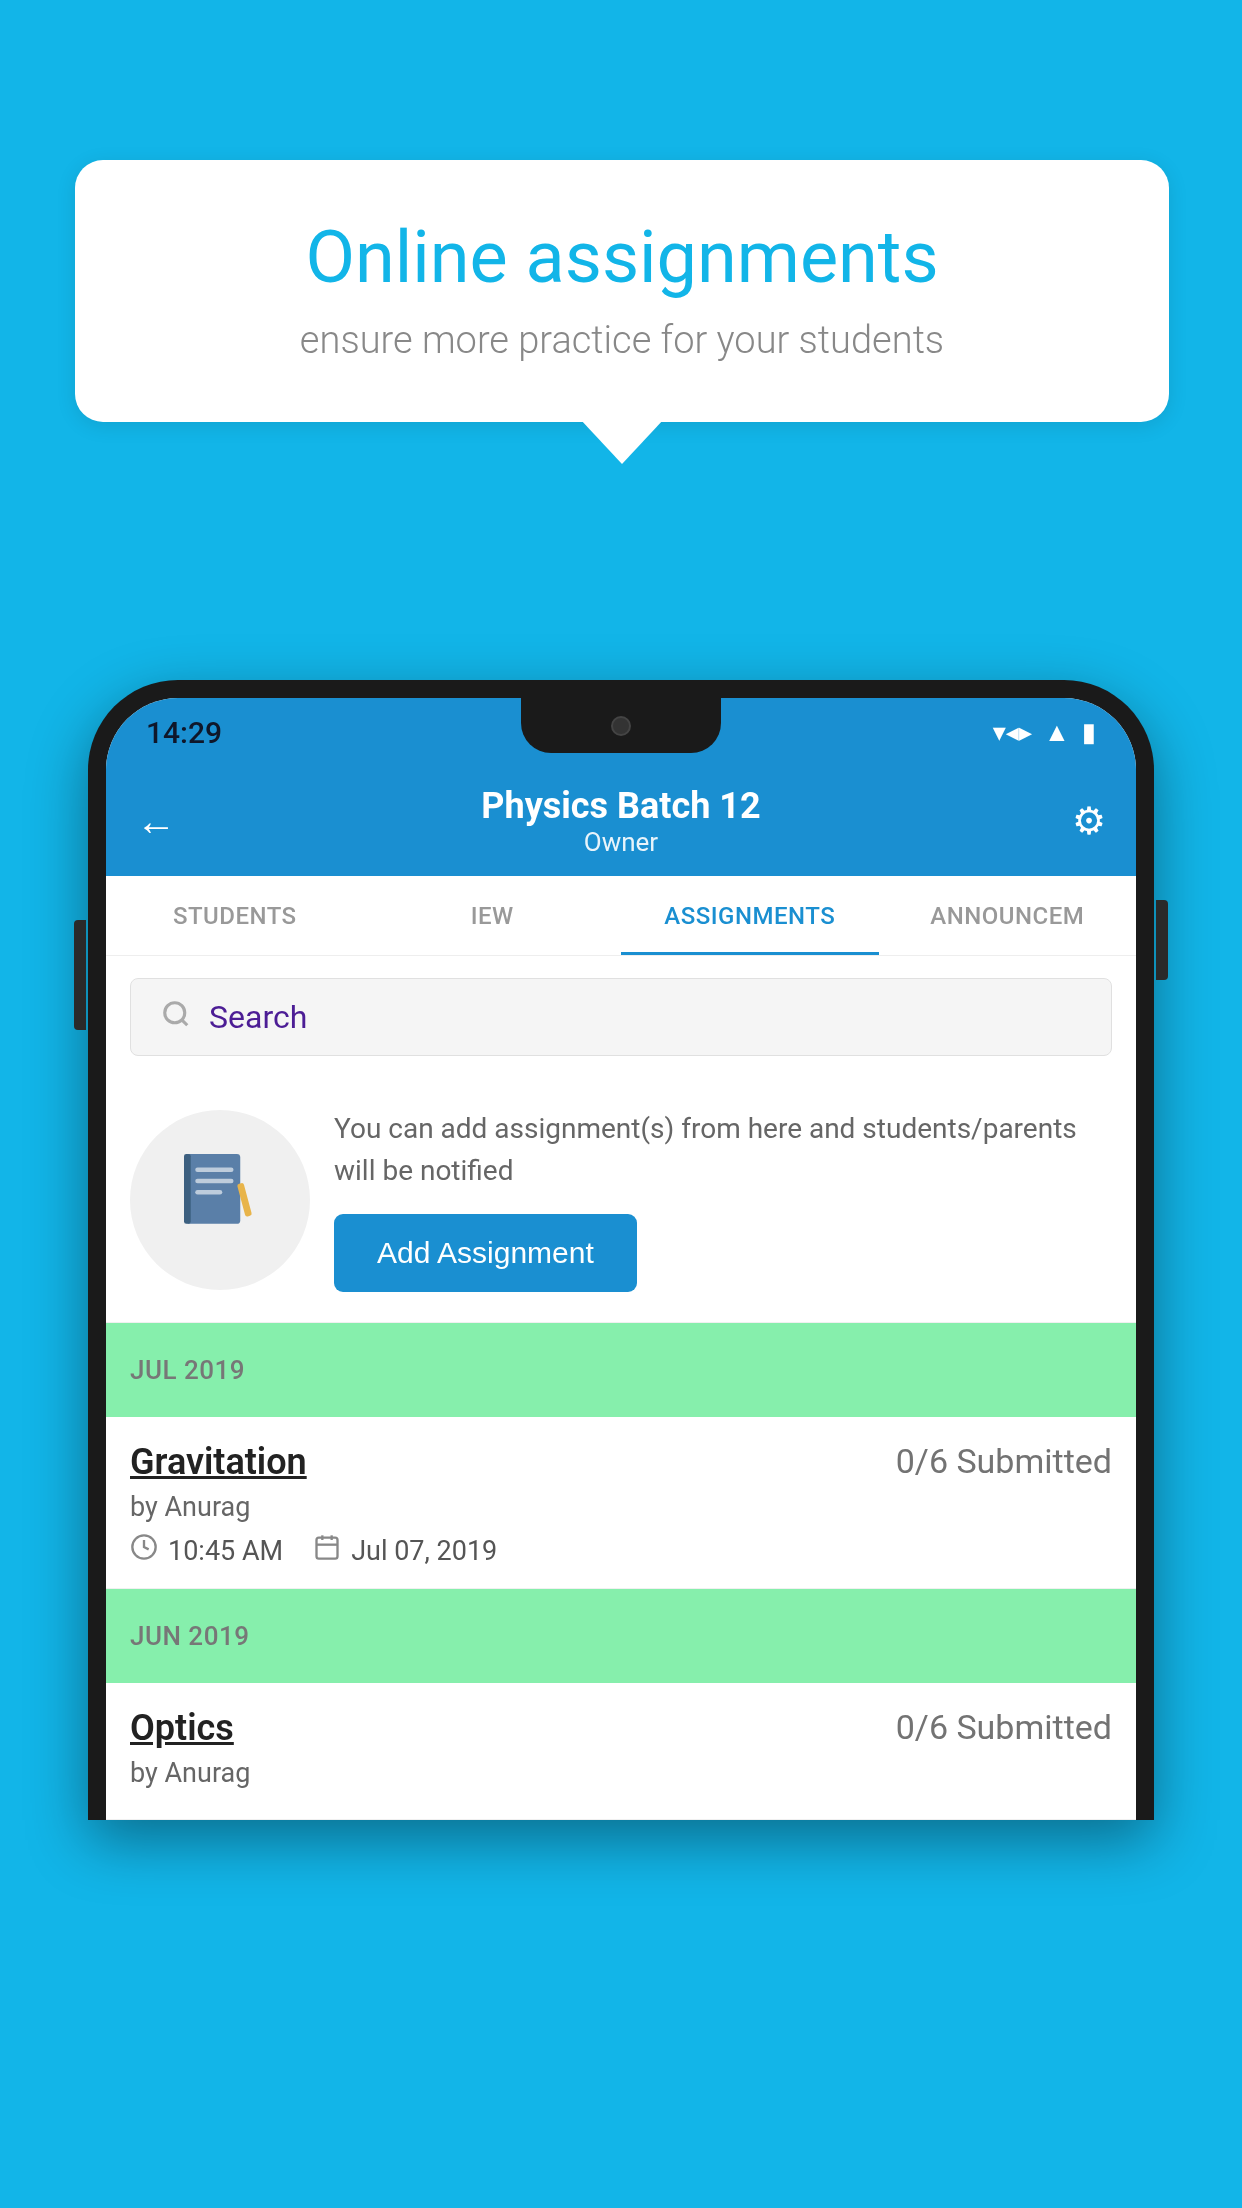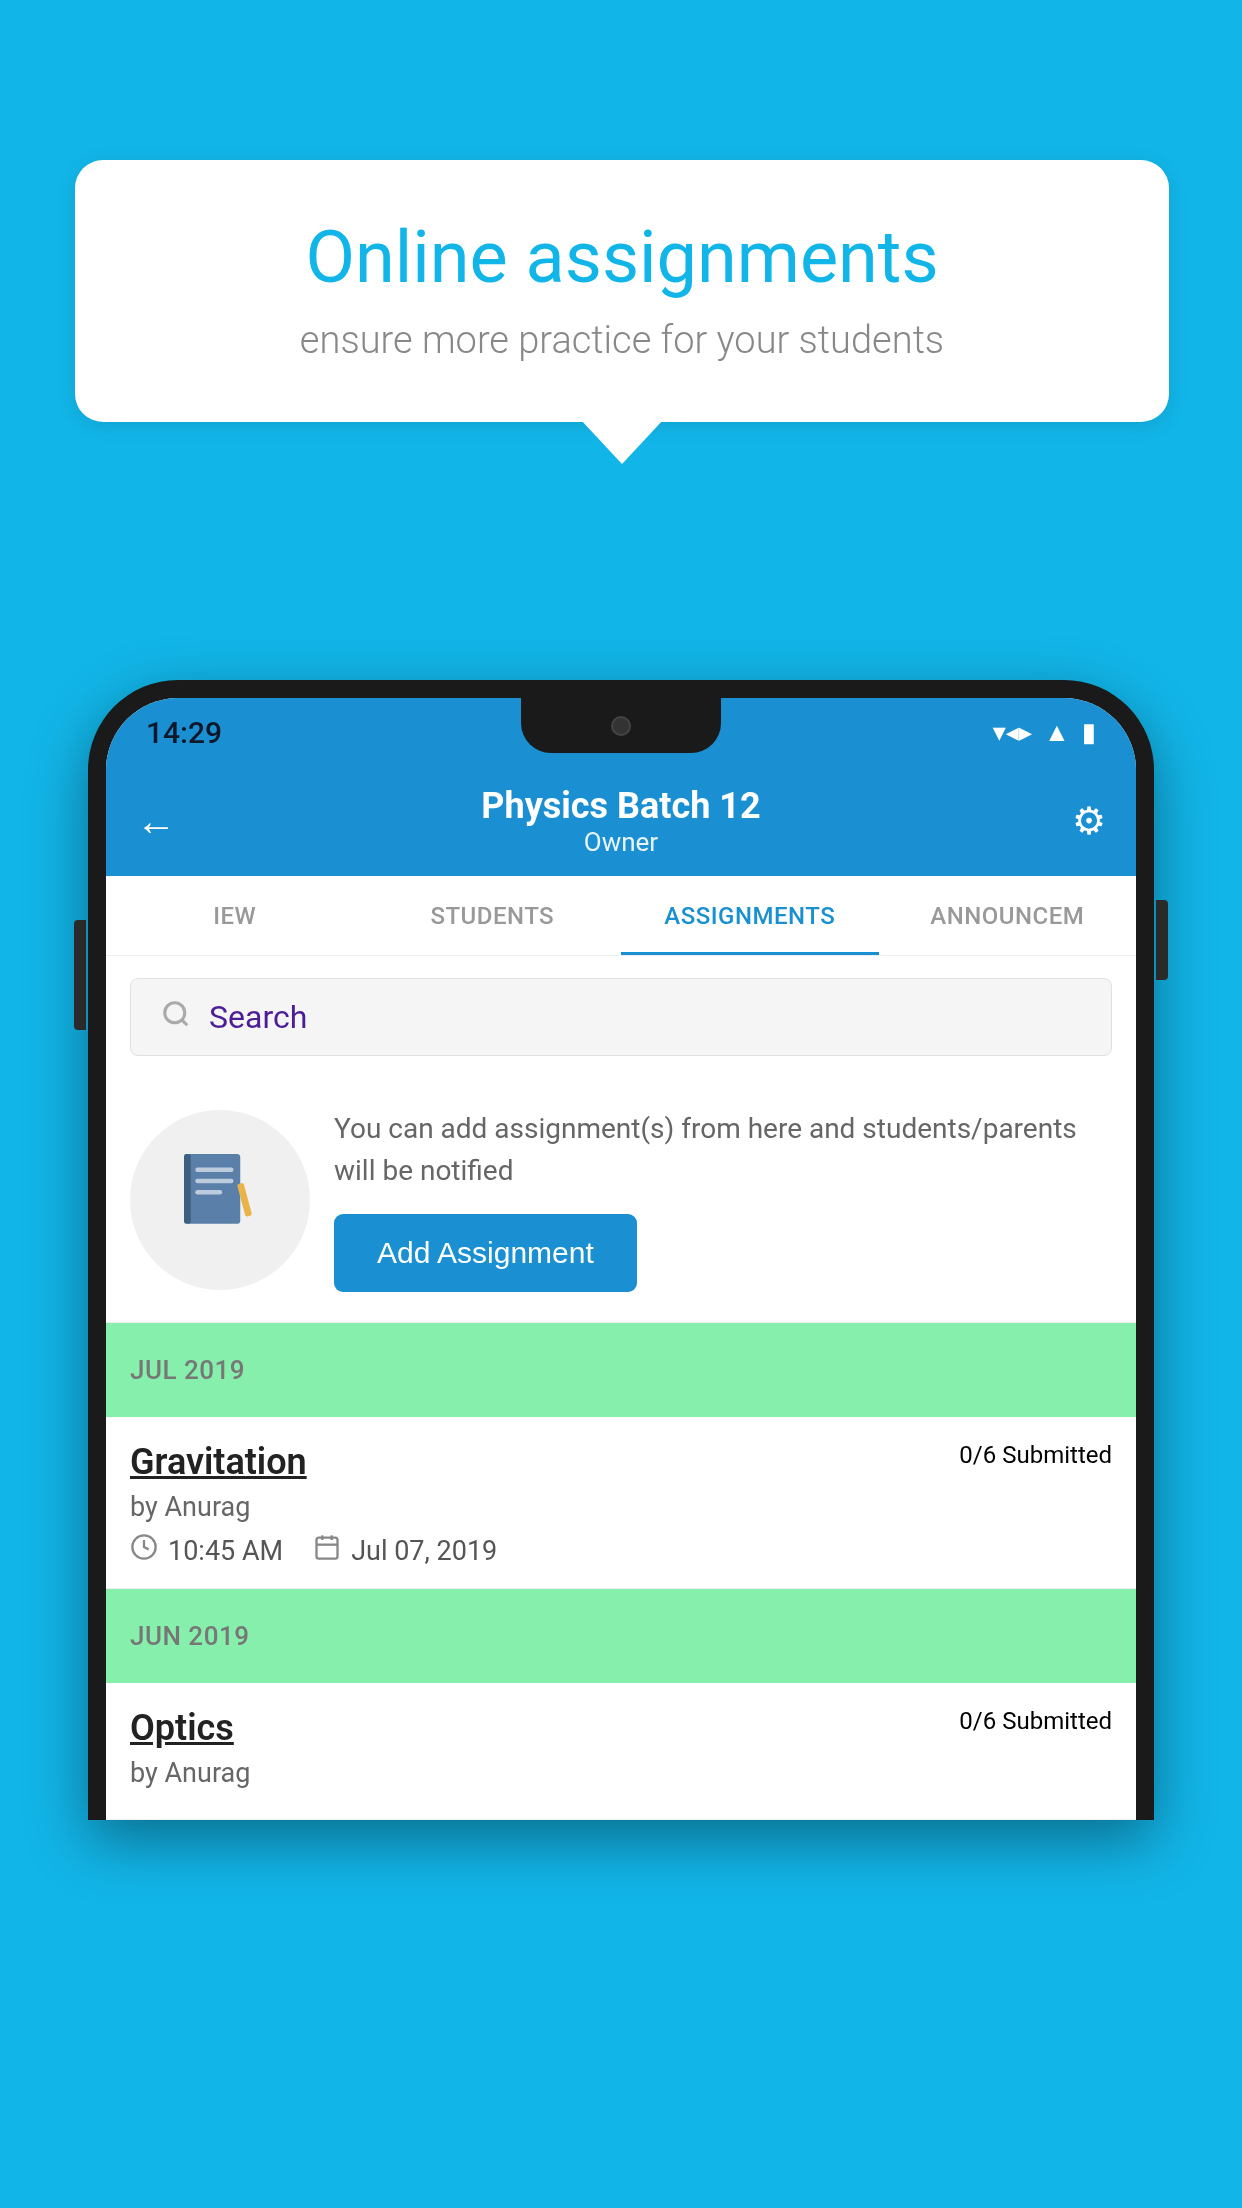--- a/index.html
+++ b/index.html
@@ -338,22 +338,22 @@
     }
 
     .assignment-title {
       font-size: 36px;
       font-weight: 600;
       color: #222;
       text-decoration: underline;
     }
 
     .assignment-submitted {
-      font-size: 24px;
-      color: #000000;
+      font-size: 34px;
+      color: #737373;
     }
 
     .assignment-author {
       font-size: 27px;
       color: #666;
       margin-bottom: 10px;
     }
 
     .assignment-meta {
       display: flex;
@@ -403,22 +403,22 @@
       <div class="app-bar">
         <div class="back-btn">←</div>
         <div class="app-bar-center">
           <div class="app-bar-title">Physics Batch 12</div>
           <div class="app-bar-subtitle">Owner</div>
         </div>
         <div class="settings-btn">⚙</div>
       </div>
 
       <div class="tabs-bar">
+        <div class="tab-item">STUDENTS</div>
         <div class="tab-item">IEW</div>
-        <div class="tab-item">STUDENTS</div>
         <div class="tab-item active">ASSIGNMENTS</div>
         <div class="tab-item">ANNOUNCEM</div>
       </div>
 
       <div class="content-area">
 
         <div class="search-container">
           <div class="search-bar">
             <span class="search-icon-svg">
               <svg width="30" height="30" viewBox="0 0 24 24" fill="none" stroke="#aaa" stroke-width="2.5">

